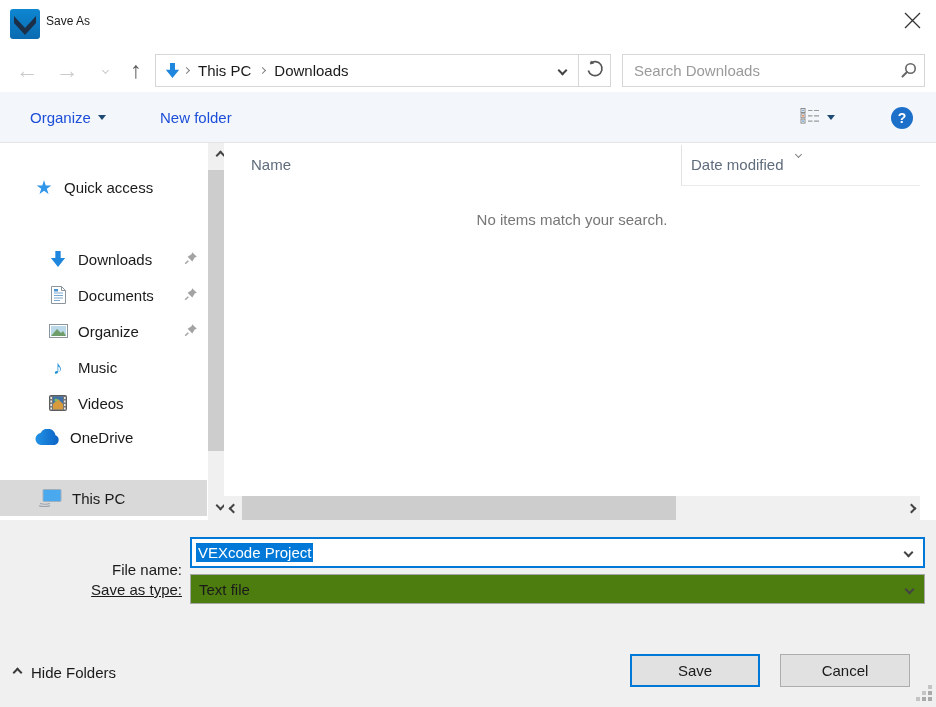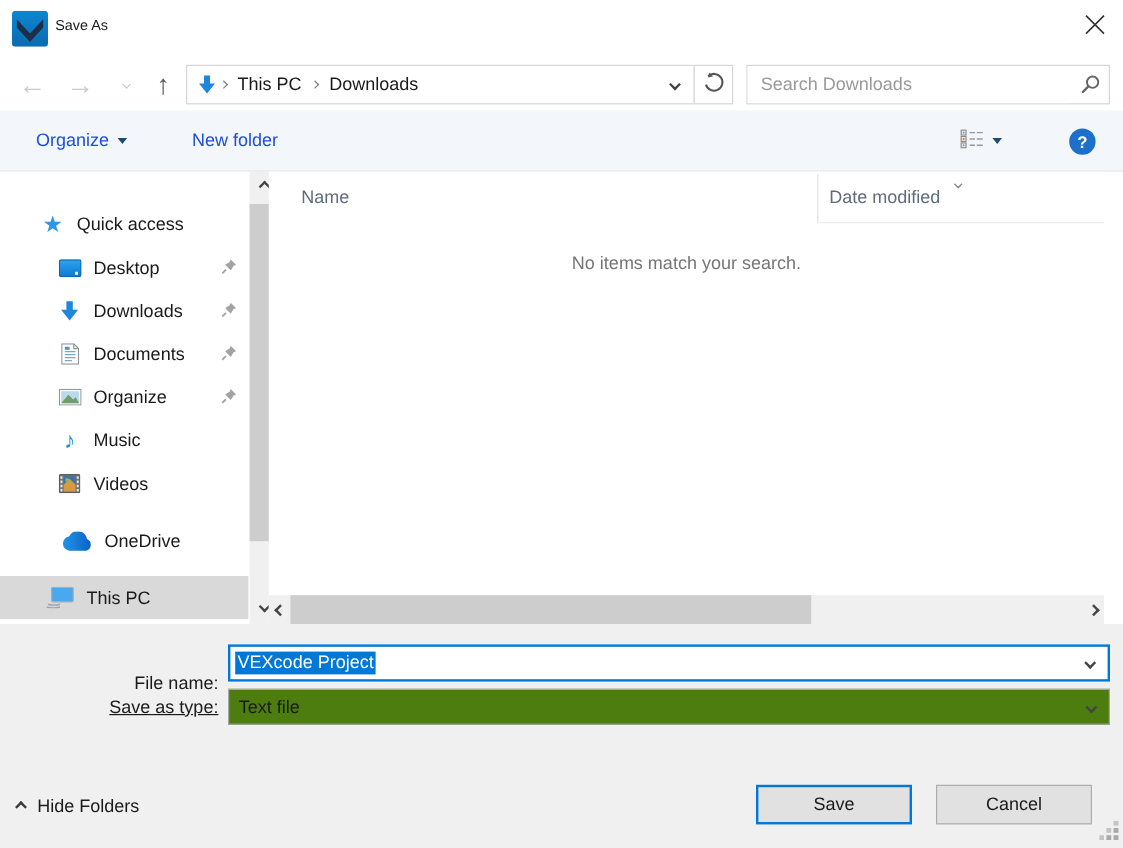--- a/index.html
+++ b/index.html
@@ -207,41 +207,20 @@
     <span>?</span>
   </span>
 
   <div class="abs sidebar">
 
     <div class="side-row lvl0" style="top:26px;">
       <span class="ico glyph-star">★</span>
       <span>Quick access</span>
     </div>
 
-    <div class="side-row lvl1" style="top:62px;">
-      <span class="ico">
-        <svg width="19" height="15" viewBox="0 0 19 15">
-          <defs>
-              <linearGradient id="dk" x1="0" y1="0" x2="0" y2="1">
-            <stop offset="0" stop-color="#2ea2f0"></stop>
-                <stop offset="1" stop-color="#0f78cd"></stop>
-          </linearGradient>
-            </defs>
-          <rect x="0.5" y="0.5" width="18" height="14" rx="1.5" fill="url(#dk)" stroke="#0b66ad"></rect>
-          <rect x="13.5" y="10.5" width="2.5" height="2.5" fill="#eaf4fc"></rect>
-        </svg>
-      </span>
-      <span>Desktop</span>
-      <span class="pin">
-        <svg width="14" height="14" viewBox="0 0 14 14">
-          <path d="M8.2 1.2 l4.6 4.6 -2.1 0.7 -2.4 3.9 -4.7 -4.7 3.9 -2.4 Z" fill="#a3a3a3"></path>
-          <path d="M4.3 9.7 L1.2 12.8" stroke="#a3a3a3" stroke-width="1.5"></path>
-        </svg>
-      </span>
-    </div>
 
     <div class="side-row lvl1" style="top:98px;">
       <span class="ico">
         <svg width="16" height="18" viewBox="0 0 18 20">
           <path d="M6 1 h6 v8 h5 l-8 10 -8 -10 h5 Z" fill="#1e86dd"></path>
         </svg>
       </span>
       <span>Downloads</span>
       <span class="pin">
         <svg width="14" height="14" viewBox="0 0 14 14">
@@ -306,21 +285,21 @@
             <rect x="15" y="2" width="1.6" height="2"></rect>
               <rect x="15" y="5.5" width="1.6" height="2"></rect>
             <rect x="15" y="9" width="1.6" height="2"></rect>
               <rect x="15" y="12.5" width="1.6" height="2"></rect>
           </g>
         </svg>
       </span>
       <span>Videos</span>
     </div>
 
-    <div class="side-row lvl0" style="top:290px;margin-left:17px;">
+    <div class="side-row lvl0" style="top:276px;">
       <span class="ico" style="width:28px;">
         <svg width="27" height="17" viewBox="0 0 27 17">
           <defs>
               <linearGradient id="od" x1="0" y1="0" x2="1" y2="0">
             <stop offset="0" stop-color="#2293e6"></stop>
                 <stop offset="1" stop-color="#0b63c4"></stop>
           </linearGradient>
             </defs>
           <path d="M7 16 a6 6 0 0 1 -0.5 -11.9 A8 8 0 0 1 21.5 6.2 a5.2 5.2 0 0 1 -0.7 9.8 Z" fill="url(#od)"></path>
         </svg>

